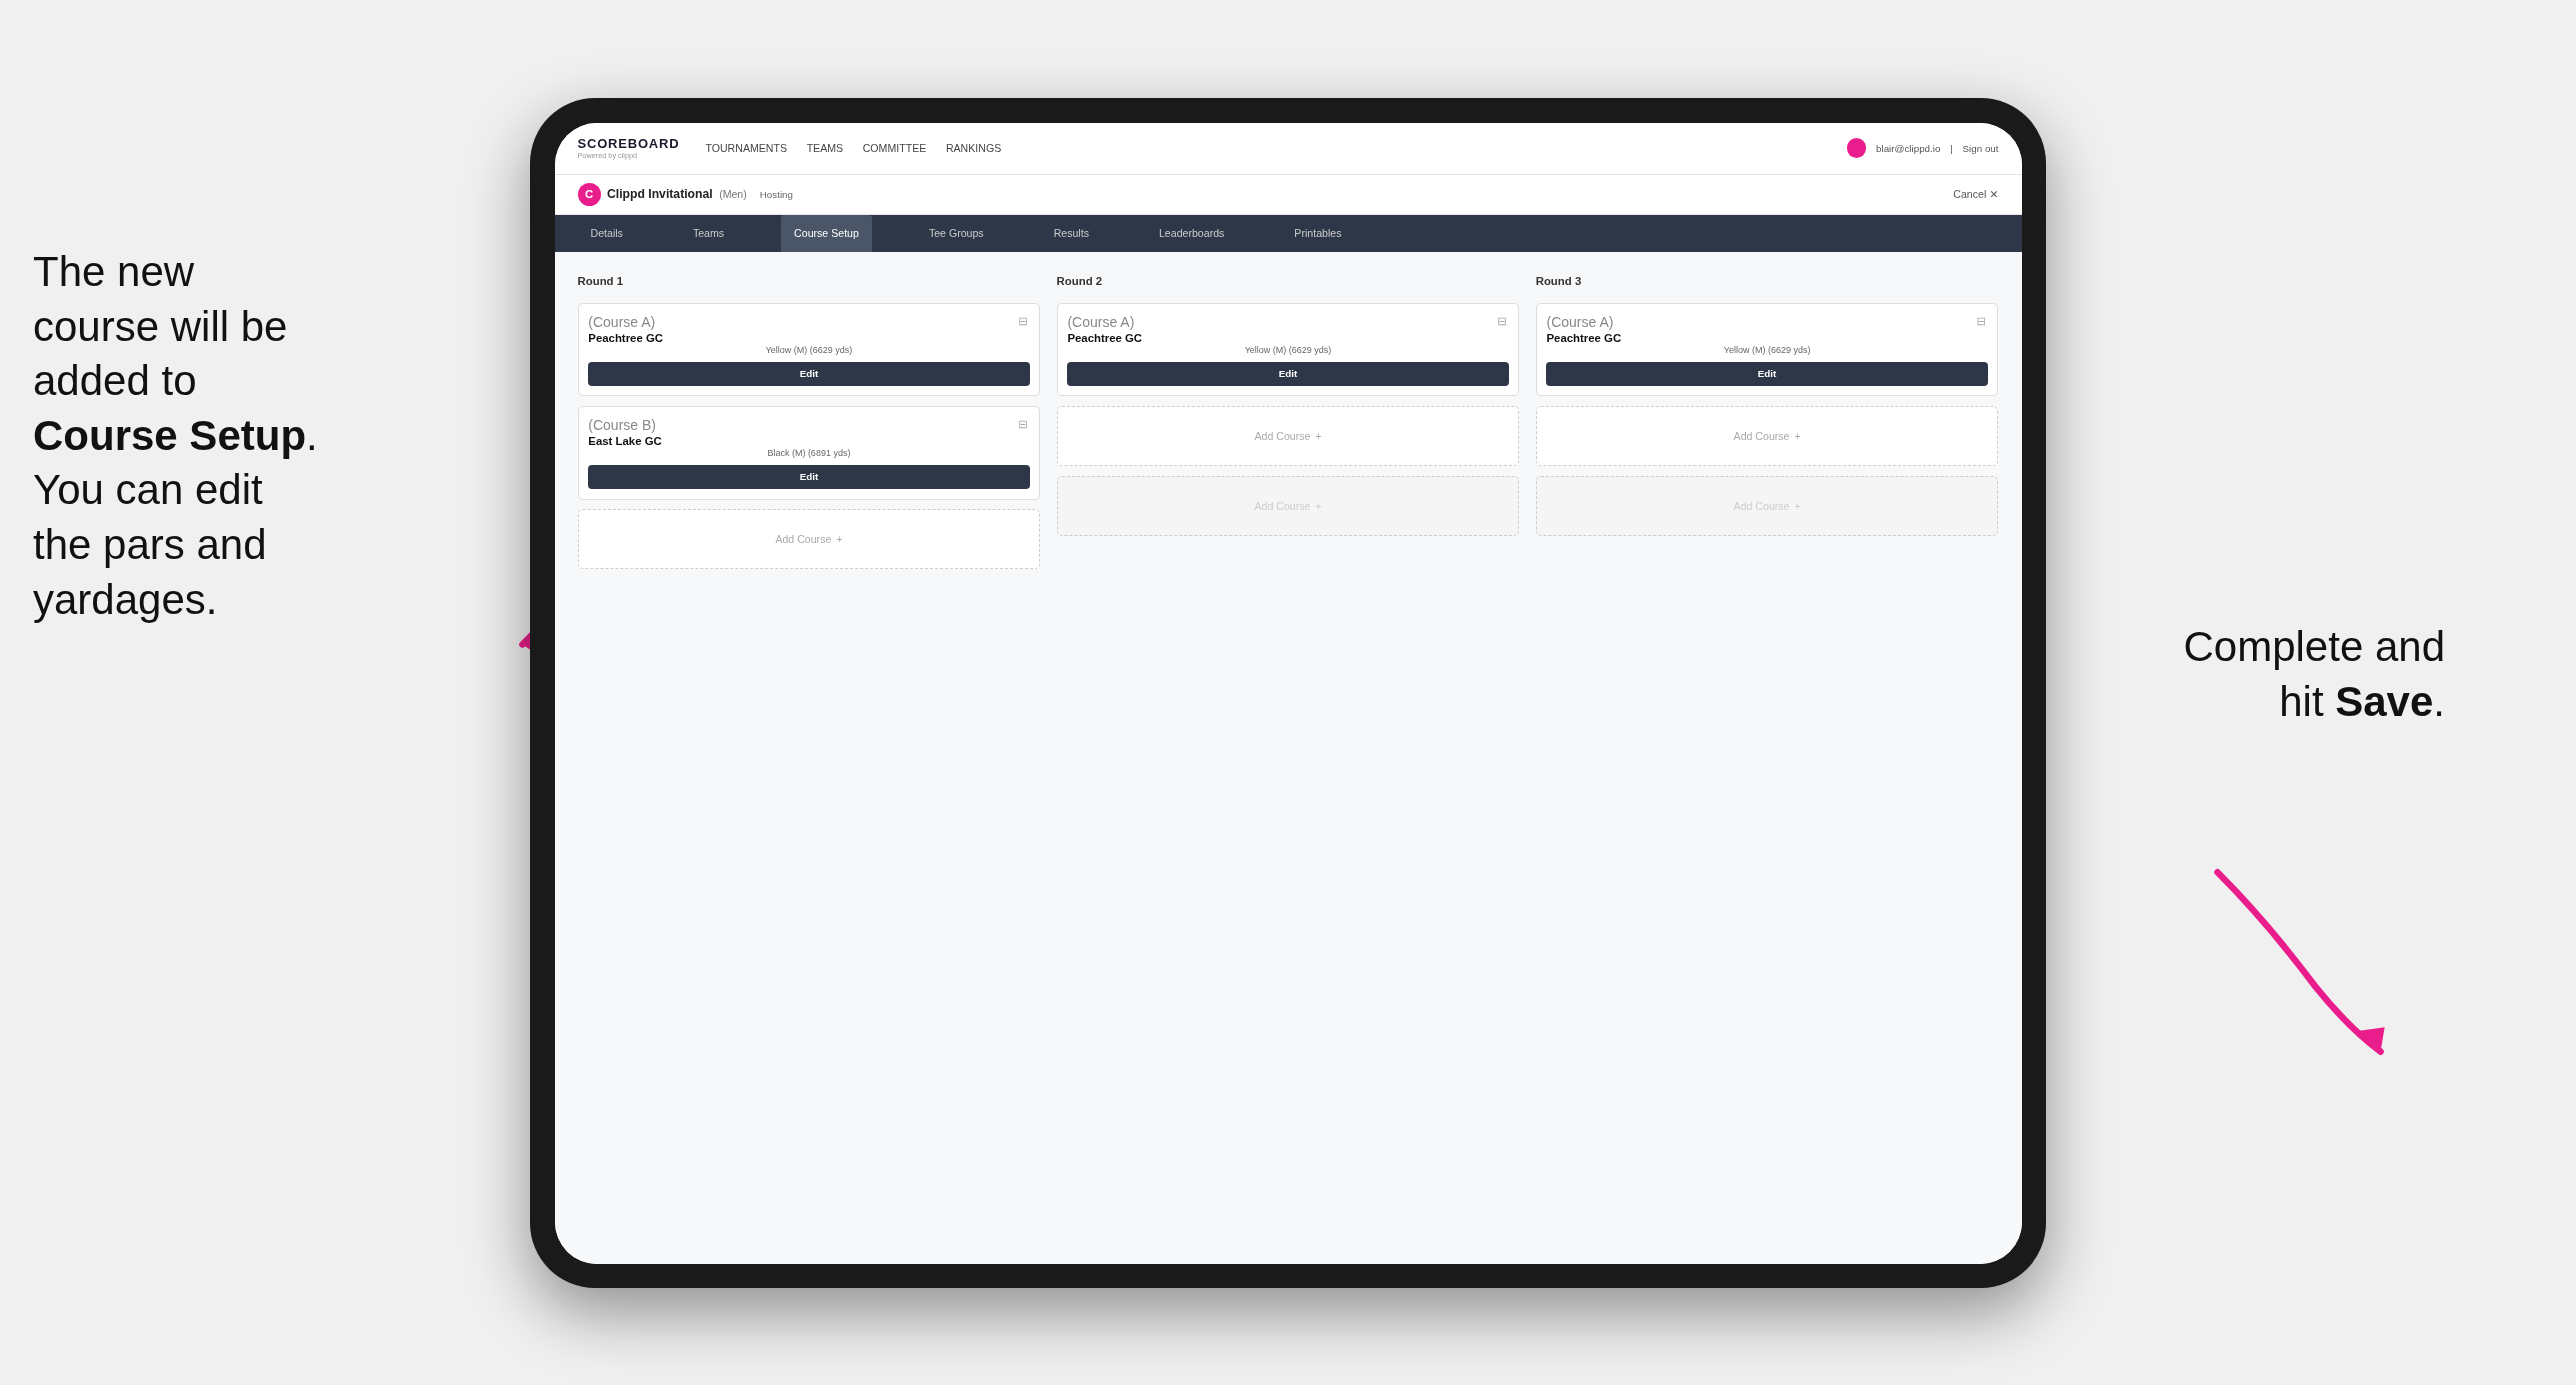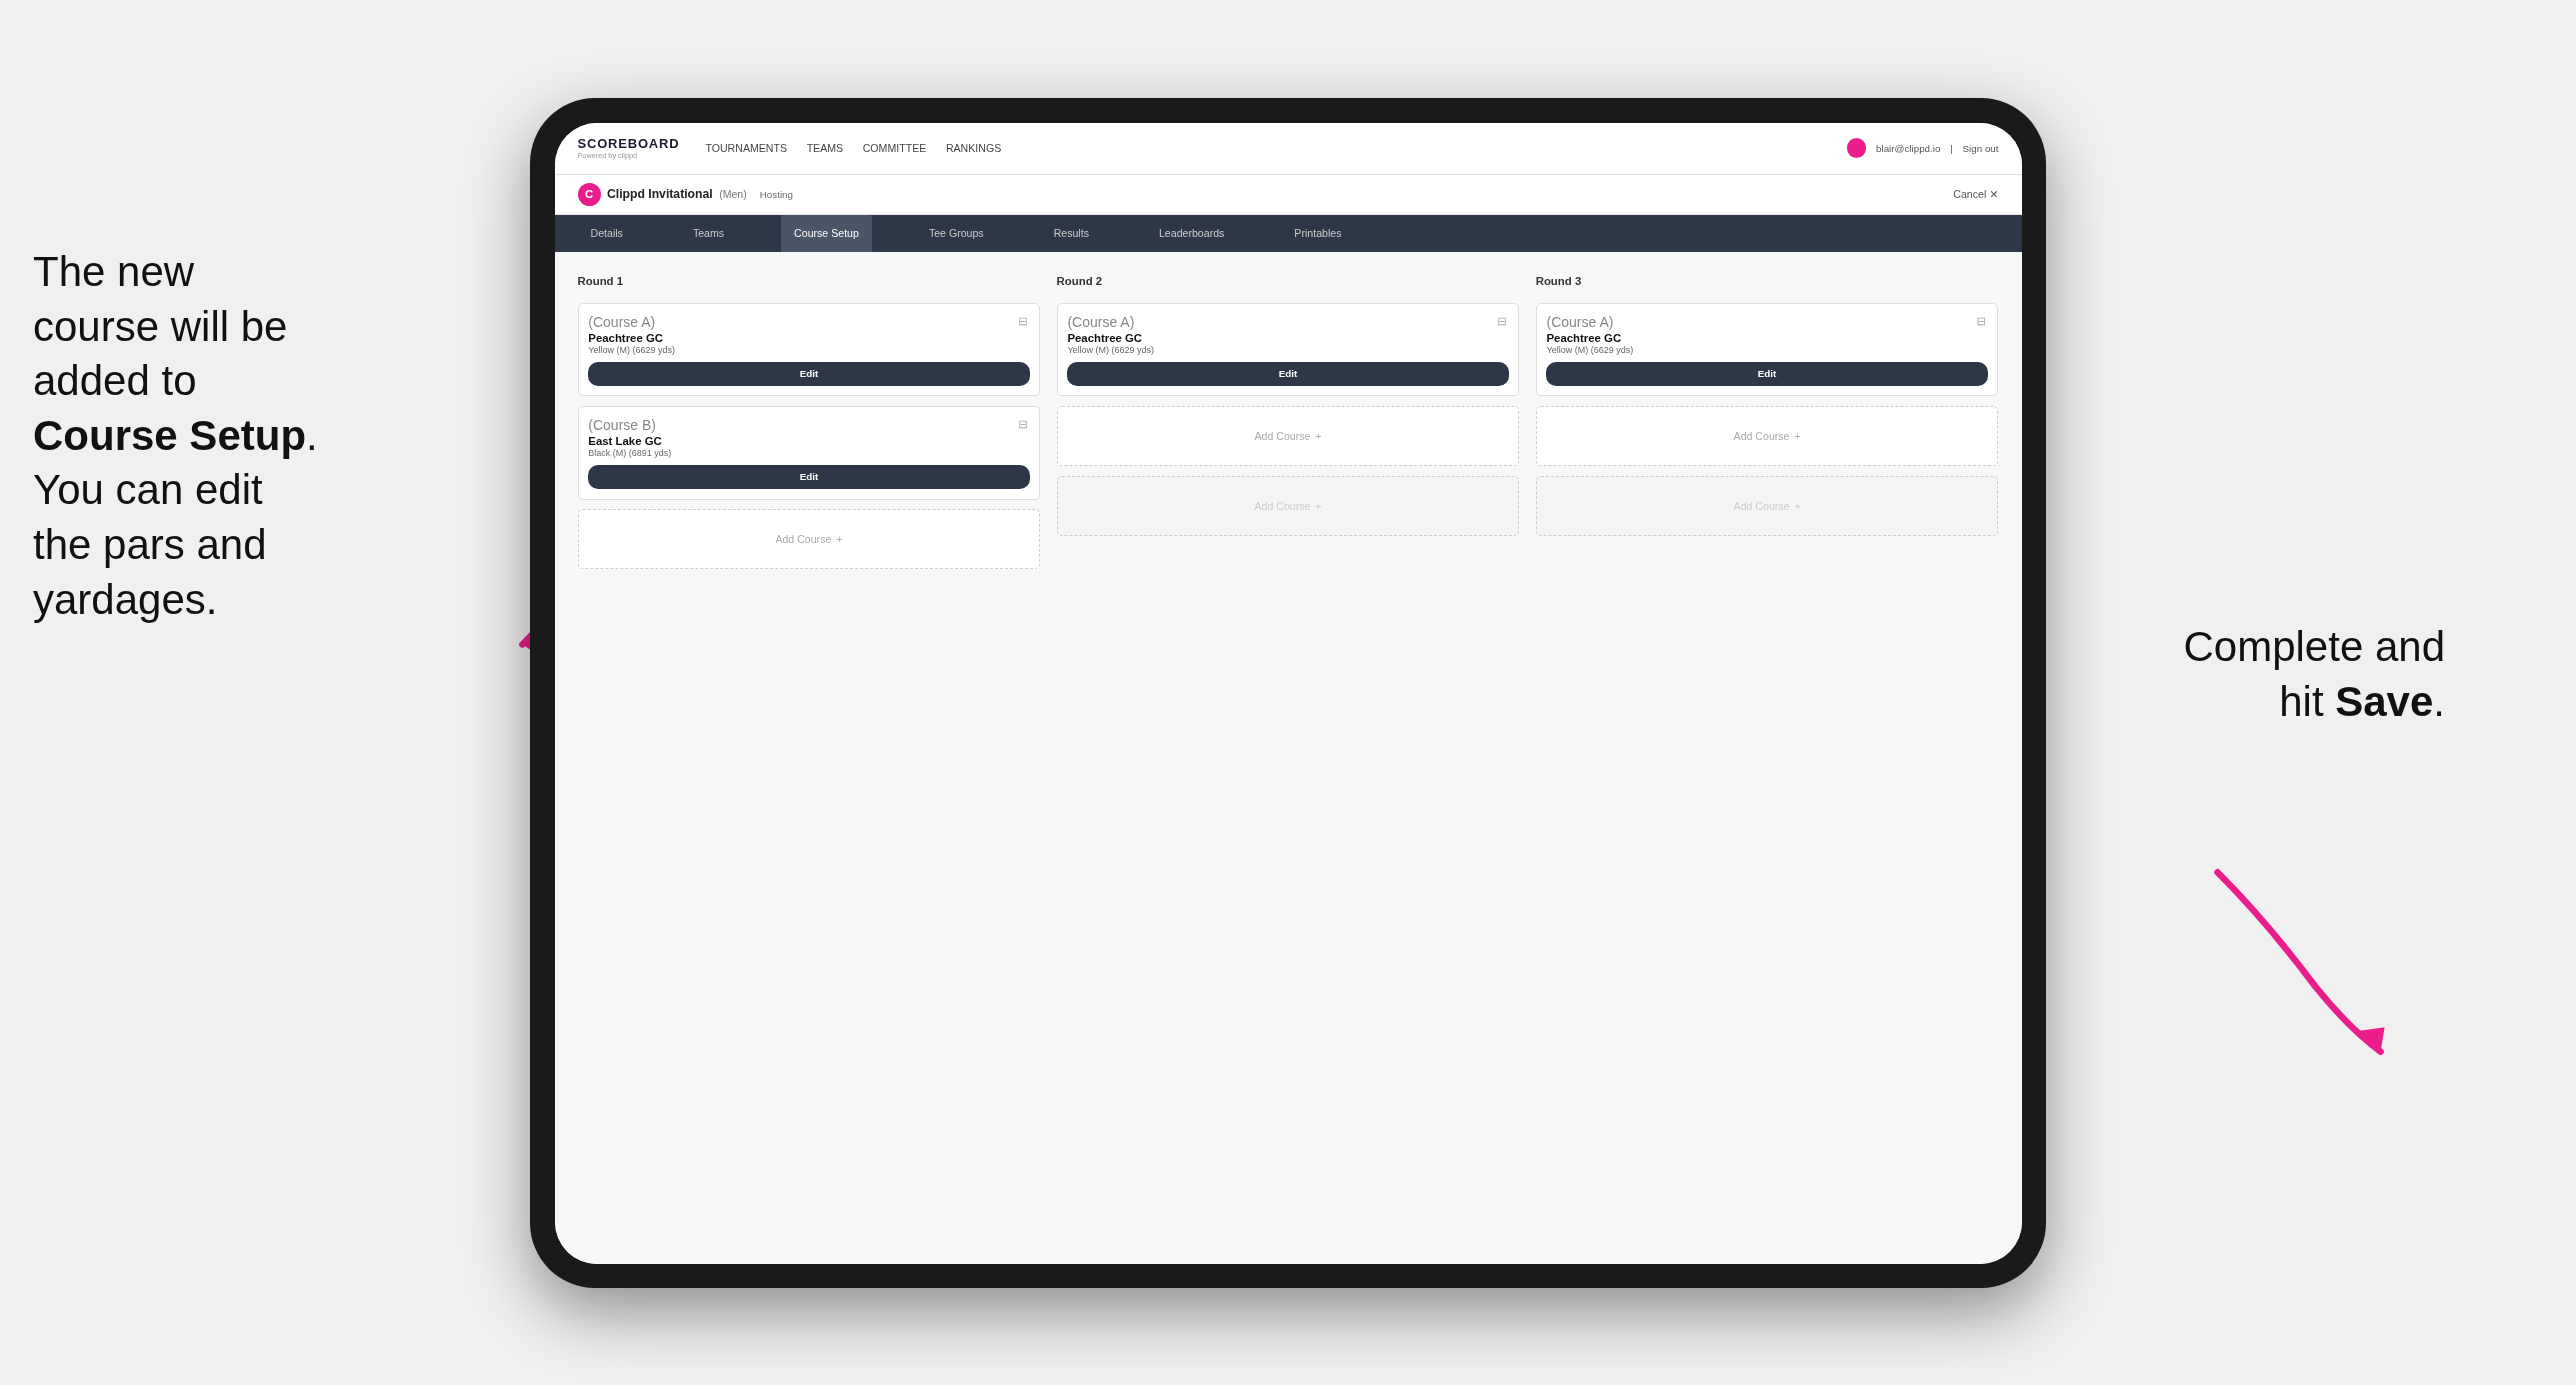--- a/index.html
+++ b/index.html
@@ -272,27 +272,28 @@
       font-size: 11.4px;
       font-weight: 700;
       color: #111;
       margin-bottom: 1.6px;
     }
 
     .course-tee {
       font-size: 9px;
       color: #666;
       margin-bottom: 6.5px;
+      text-align: center;
     }
 
     .edit-btn {
       background: #2d3748;
       color: #fff;
       border: none;
-      border-radius: 10px;
+      border-radius: 4px;
       width: 100%;
       padding: 6.5px;
       font-size: 9.8px;
       font-weight: 600;
       cursor: pointer;
       text-align: center;
     }
 
     .delete-icon {
       position: absolute;

